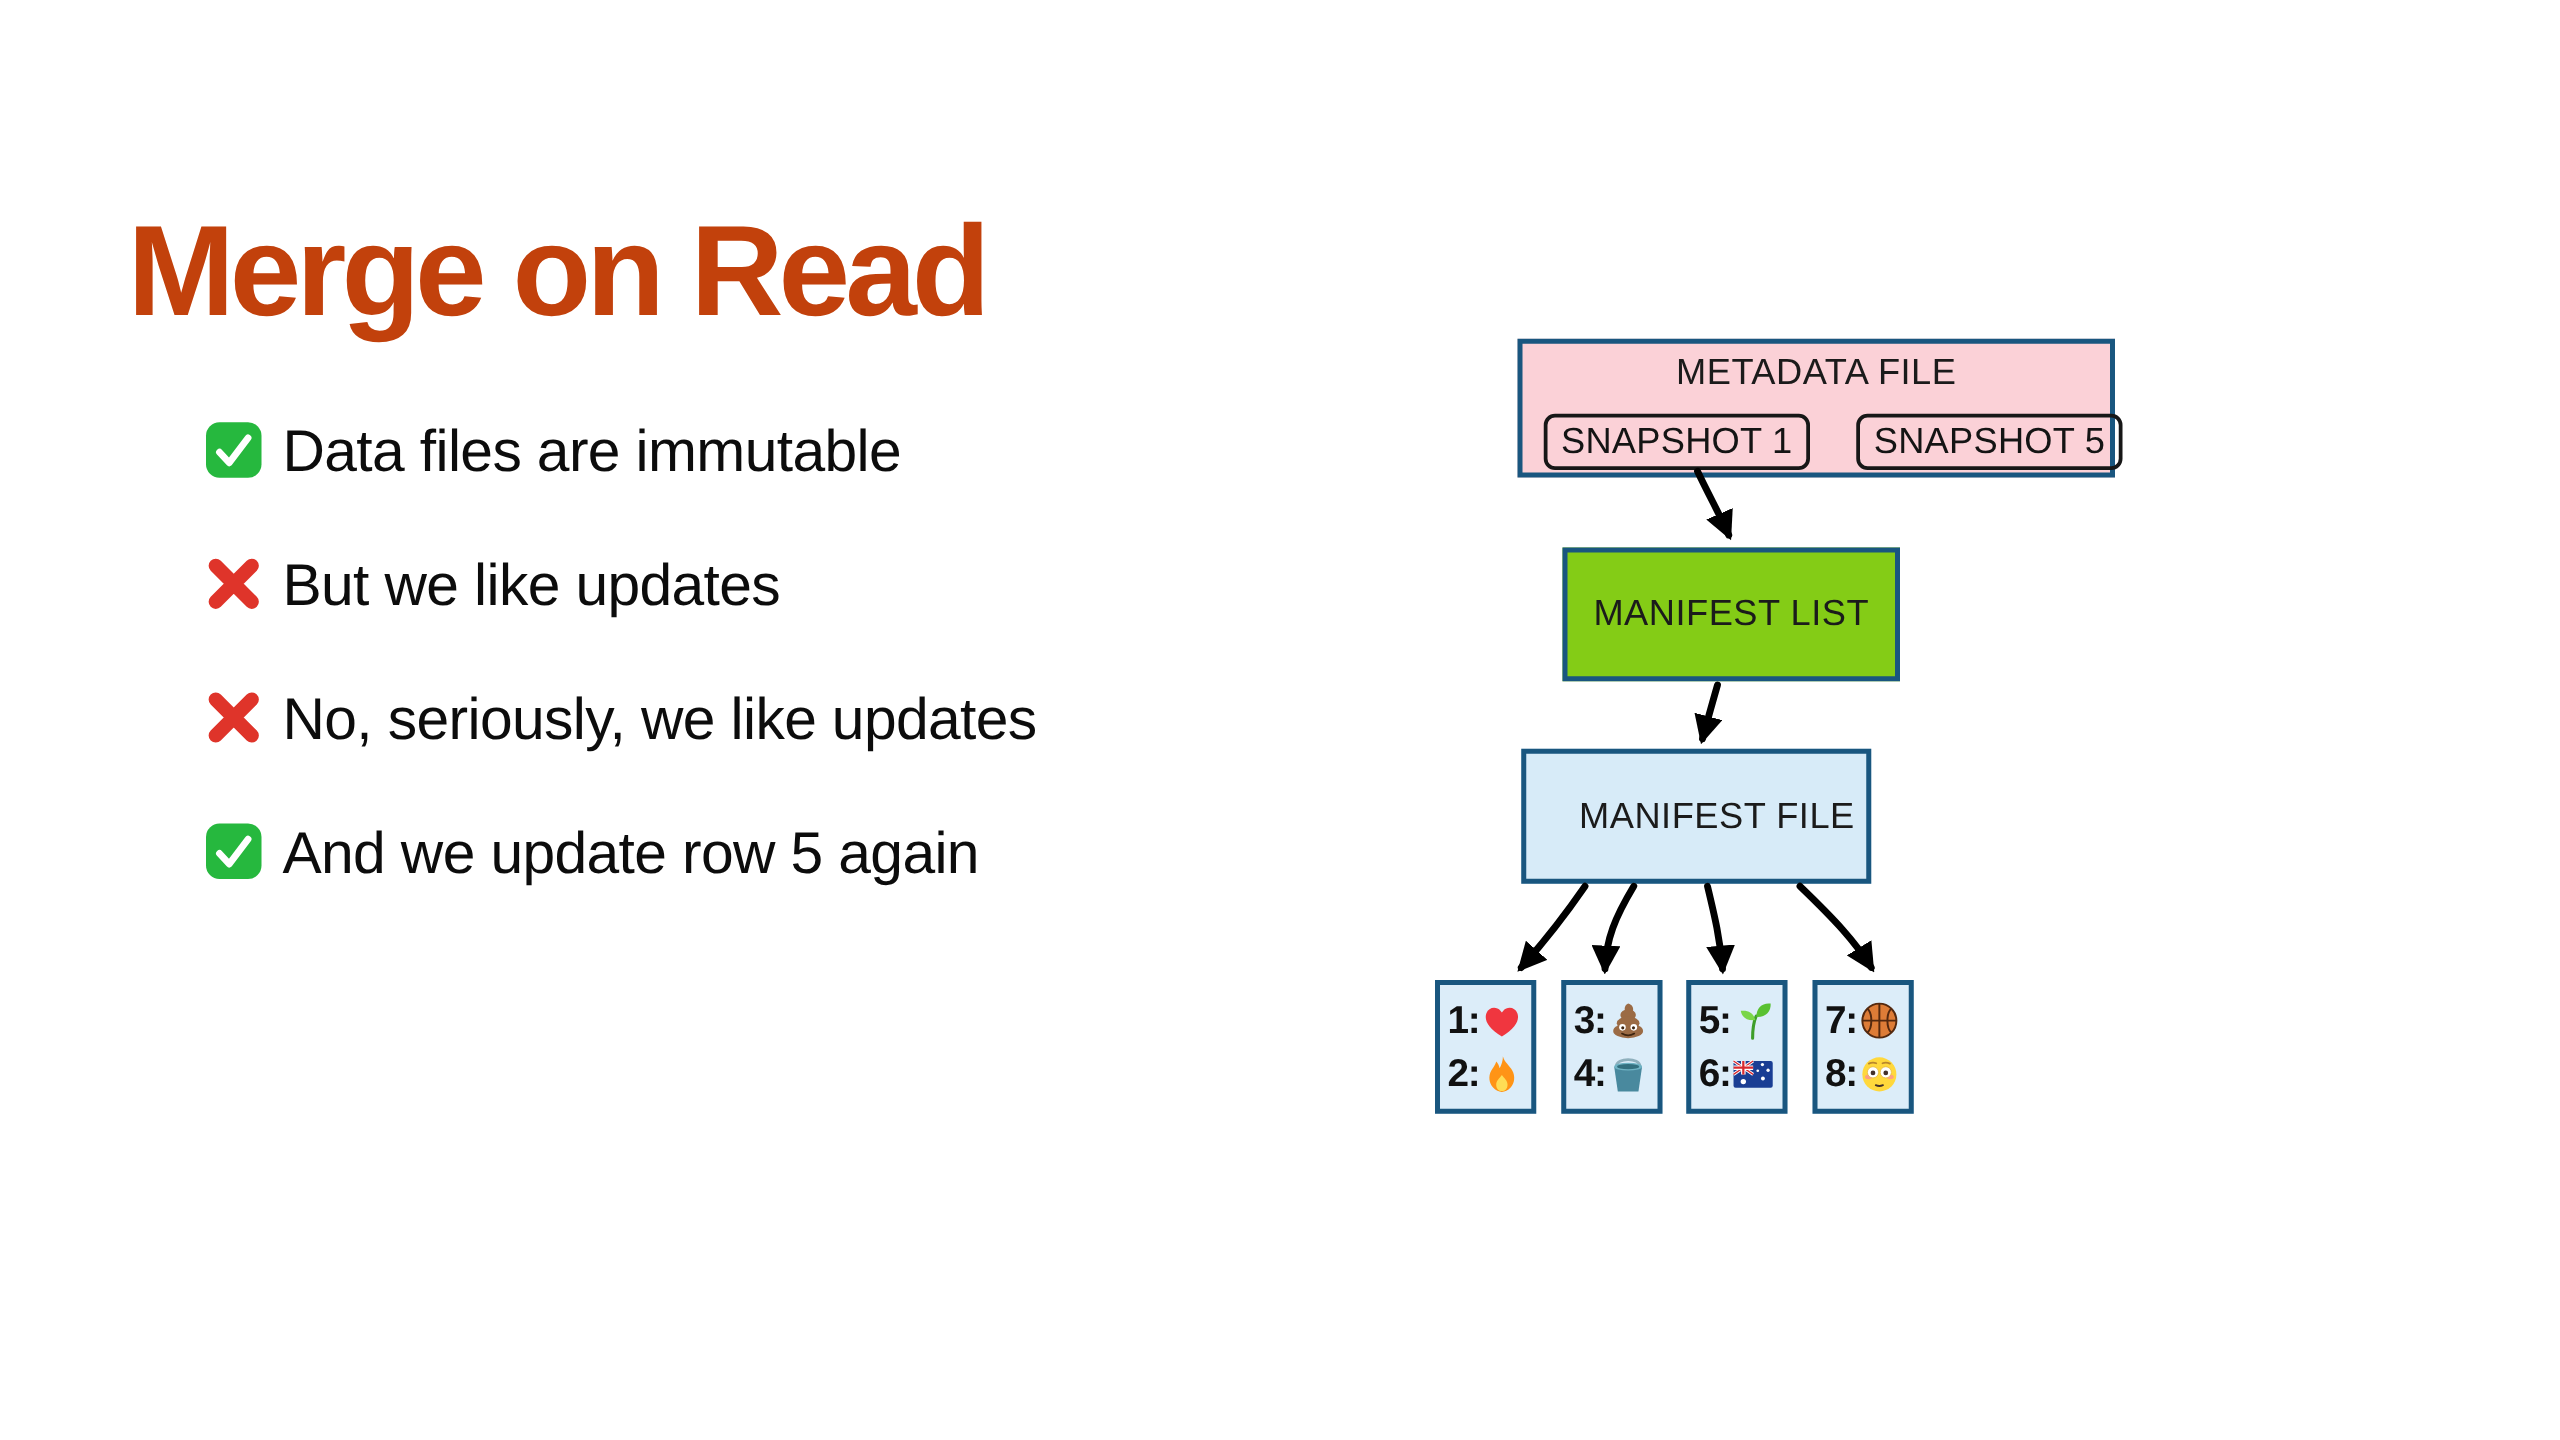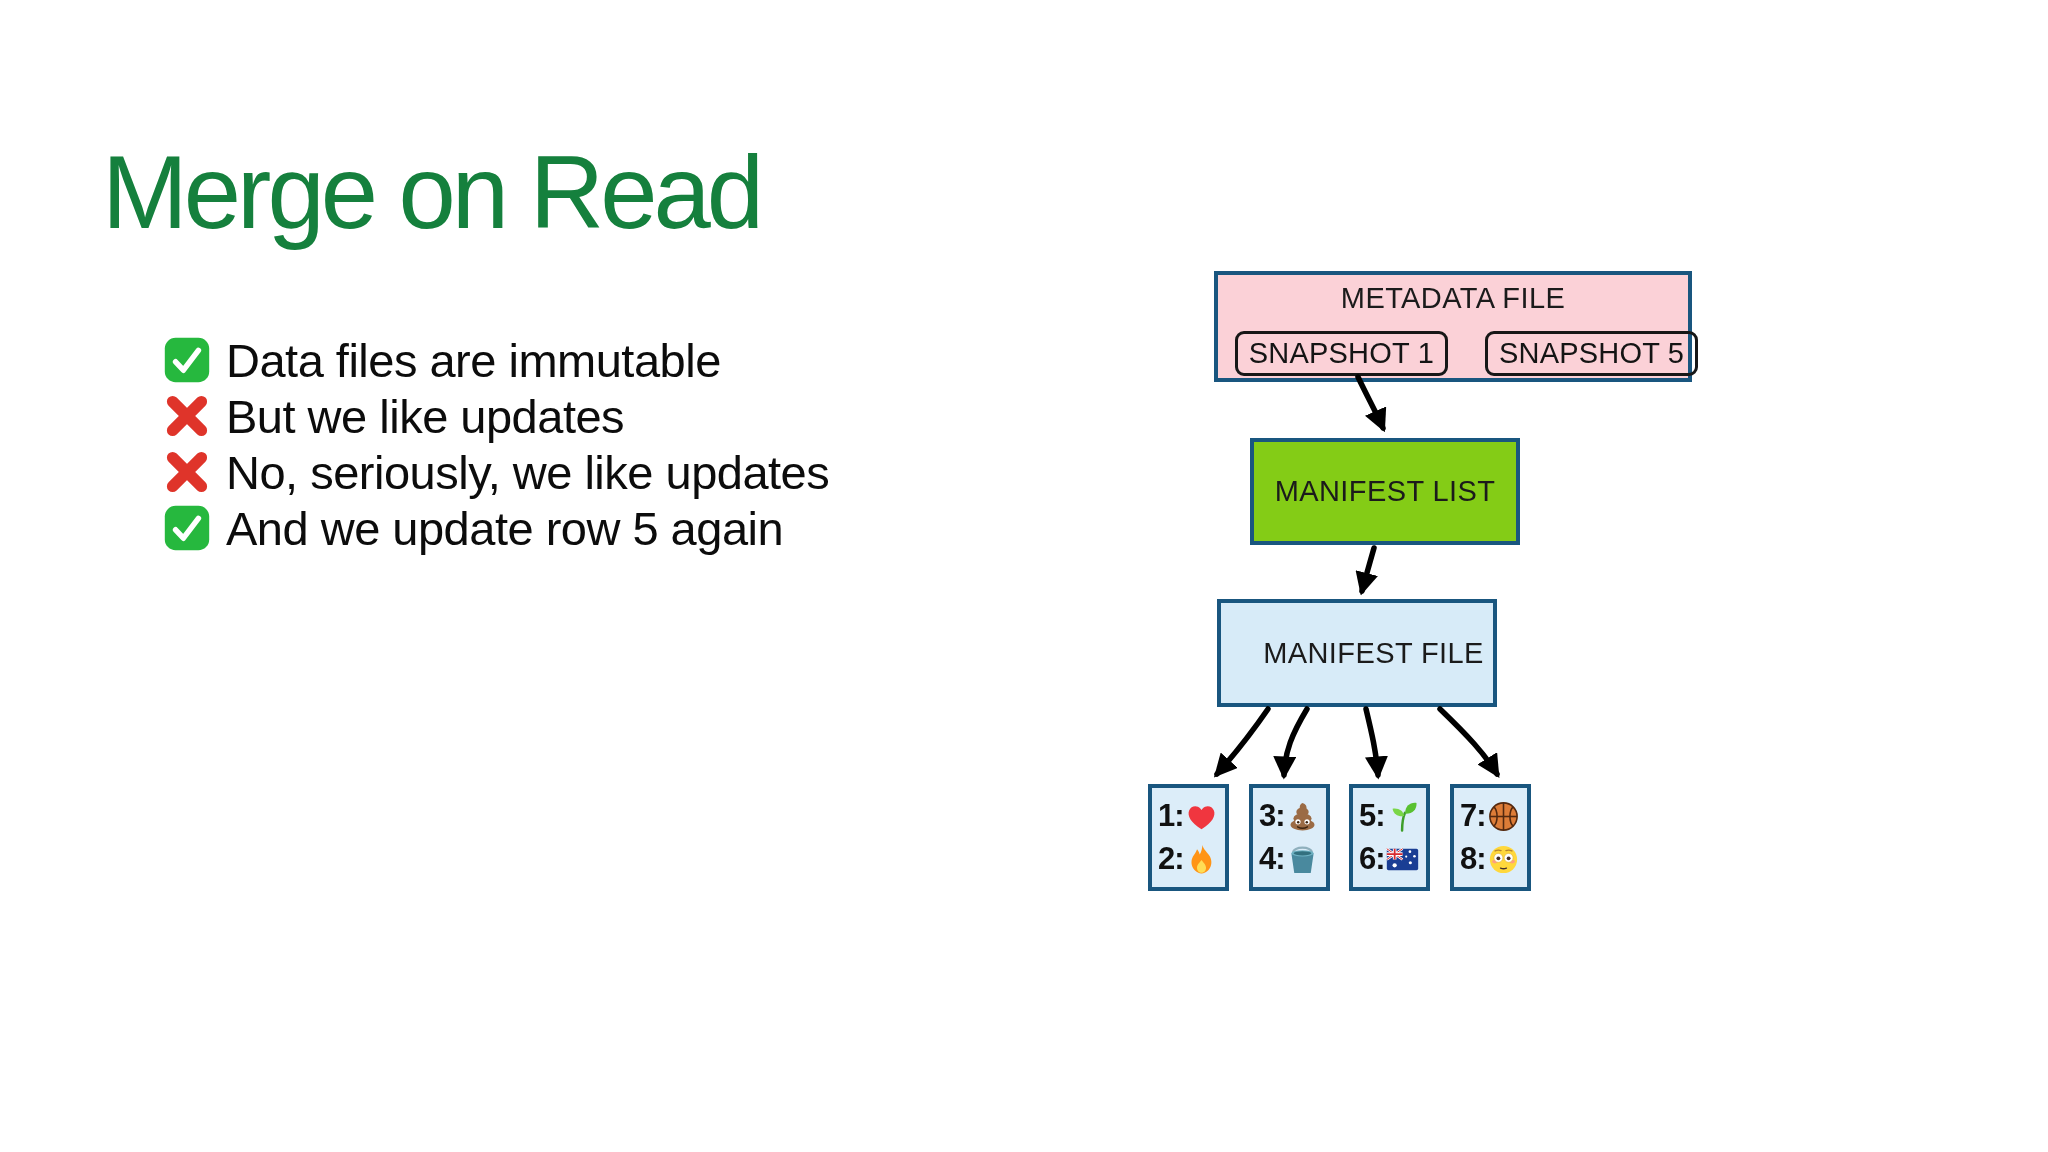--- a/index.html
+++ b/index.html
@@ -2,28 +2,28 @@
 <html><head>
 <meta charset="utf-8">
 <style>
   html,body{margin:0;padding:0;background:#ffffff;}
   .slide{
     position:relative; width:2048px; height:1152px; background:#ffffff;
     font-family:"Liberation Sans", sans-serif; overflow:hidden;
   }
   
   .title{
-    position:absolute; left:102px; top:70px;
-    font-size:103px; font-weight:400; letter-spacing:-4px;
-    color:#15803d; line-height:1.05; white-space:nowrap;
+    position:absolute; left:102px; top:94px;
+    font-size:103px; font-weight:700; letter-spacing:-4px;
+    color:#c2410c; line-height:1.05; white-space:nowrap;
   }
   
   .bullets{
     position:absolute; left:163px; top:332px;
-    display:flex; flex-direction:column; 
+    display:flex; flex-direction:column; gap:51px;
   }
   .bullet{display:flex; align-items:center; height:56px;}
   .bullet .bicon{width:48px; height:48px; flex:0 0 48px; margin-right:15px;}
   .bullet .btext{
     font-size:47px; font-weight:500; color:#0c0c0c;
     letter-spacing:-0.5px; white-space:nowrap;
   }
   
   .dbox{
     position:absolute; box-sizing:border-box;

